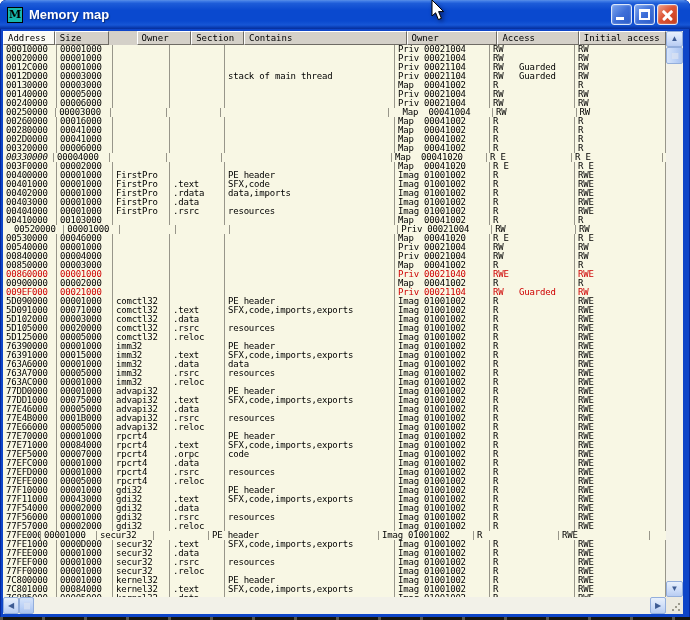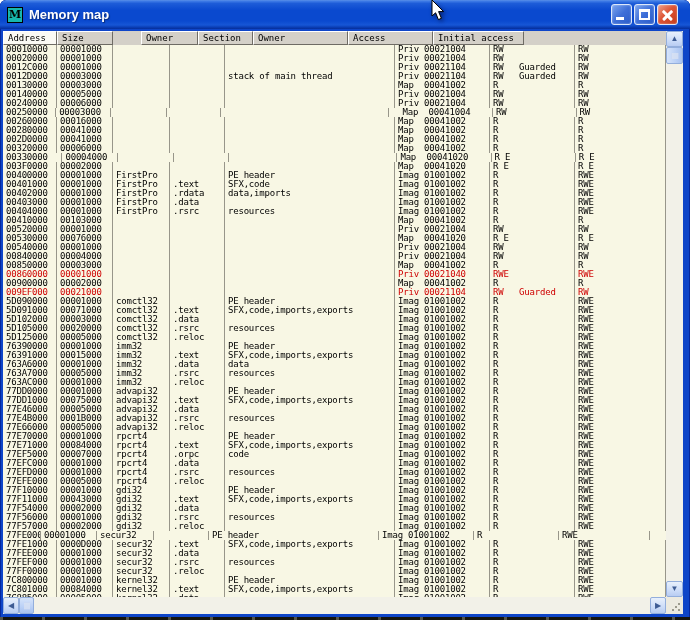--- a/index.html
+++ b/index.html
@@ -131,20 +131,21 @@
         <span class="glyph-close-b"></span>
       </div>
     </div>
   </div>
 
   <div class="header-row" id="header-row">
       <div class="hcell sorted" style="width: 54px;">Address</div>
       <div class="hcell" style="width: 56px;">Size</div>
       <div class="hcell" style="width: 57px; margin-left: 28px;">Owner</div>
       <div class="hcell" style="width: 55px;">Section</div>
+      <div class="hcell" style="width: 170px;">Contains</div>
       <div class="hcell" style="width: 95px;">Owner</div>
       <div class="hcell" style="width: 85px;">Access</div>
       <div class="hcell" style="width: 91px;">Initial access</div>
     </div>
 
   <div class="data-area" id="data-area">
       <div class="trow">
         <div class="tcell" style="width: 54px;">00010000</div>
         <div class="tcell" style="width: 56px;">00001000</div>
         <div class="tcell" style="width: 57px;"></div>
@@ -258,21 +259,21 @@
         <div class="tcell" style="width: 54px;">00320000</div>
         <div class="tcell" style="width: 56px;">00006000</div>
         <div class="tcell" style="width: 57px;"></div>
         <div class="tcell" style="width: 55px;"></div>
         <div class="tcell" style="width: 170px;"></div>
         <div class="tcell" style="width: 95px;">Map  00041002</div>
         <div class="tcell" style="width: 85px;">R</div>
         <div class="tcell" style="width: 91px;">R</div>
       </div>
       <div class="trow">
-        <div class="tcell" style="width: 60px;">00330000</div>
+        <div class="tcell" style="width: 51px; font-style: italic;">00330000</div>
         <div class="tcell" style="width: 56px;">00004000</div>
         <div class="tcell" style="width: 57px;"></div>
         <div class="tcell" style="width: 55px;"></div>
         <div class="tcell" style="width: 170px;"></div>
         <div class="tcell" style="width: 95px;">Map  00041020</div>
         <div class="tcell" style="width: 85px;">R E</div>
         <div class="tcell" style="width: 91px;">R E</div>
       </div>
       <div class="trow">
         <div class="tcell" style="width: 54px;">003F0000</div>
@@ -338,32 +339,32 @@
         <div class="tcell" style="width: 54px;">00410000</div>
         <div class="tcell" style="width: 56px;">00103000</div>
         <div class="tcell" style="width: 57px;"></div>
         <div class="tcell" style="width: 55px;"></div>
         <div class="tcell" style="width: 170px;"></div>
         <div class="tcell" style="width: 95px;">Map  00041002</div>
         <div class="tcell" style="width: 85px;">R</div>
         <div class="tcell" style="width: 91px;">R</div>
       </div>
       <div class="trow">
-        <div class="tcell" style="width: 54px;">00520000</div>
+        <div class="tcell" style="width: 54px; margin-left: 8px;">00520000</div>
         <div class="tcell" style="width: 56px;">00001000</div>
         <div class="tcell" style="width: 57px;"></div>
         <div class="tcell" style="width: 55px;"></div>
         <div class="tcell" style="width: 170px;"></div>
         <div class="tcell" style="width: 95px;">Priv 00021004</div>
         <div class="tcell" style="width: 85px;">RW</div>
         <div class="tcell" style="width: 91px;">RW</div>
       </div>
       <div class="trow">
         <div class="tcell" style="width: 54px;">00530000</div>
-        <div class="tcell" style="width: 56px;">00076000</div>
+        <div class="tcell" style="width: 56px;">00046000</div>
         <div class="tcell" style="width: 57px;"></div>
         <div class="tcell" style="width: 55px;"></div>
         <div class="tcell" style="width: 170px;"></div>
         <div class="tcell" style="width: 95px;">Map  00041020</div>
         <div class="tcell" style="width: 85px;">R E</div>
         <div class="tcell" style="width: 91px;">R E</div>
       </div>
       <div class="trow">
         <div class="tcell" style="width: 54px;">00540000</div>
         <div class="tcell" style="width: 56px;">00001000</div>

